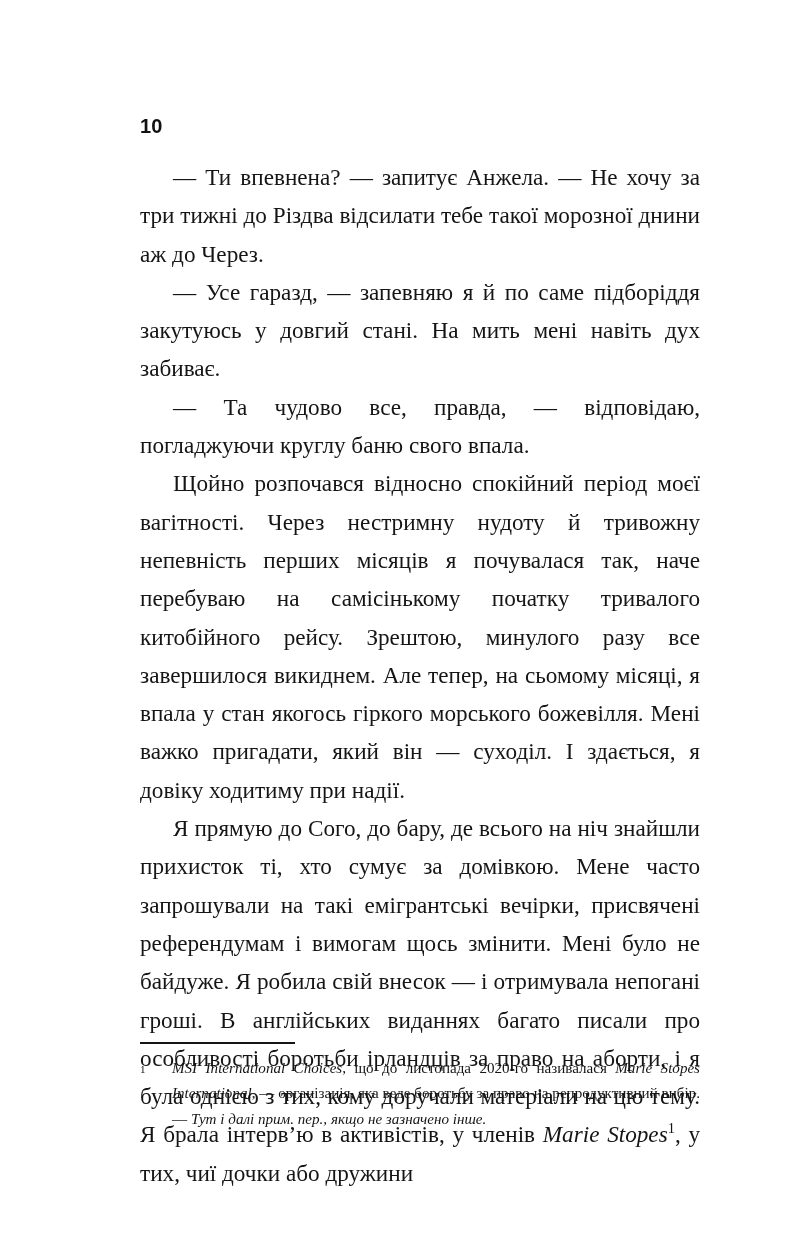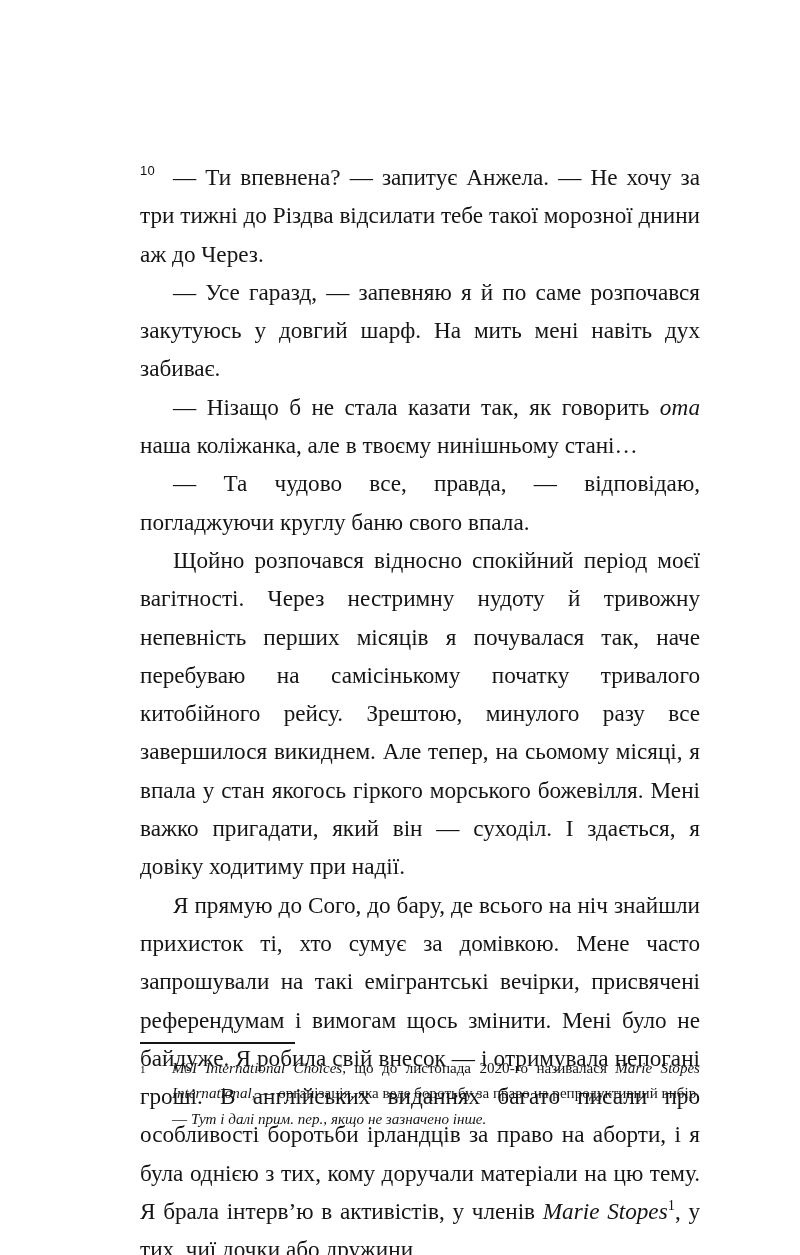--- a/index.html
+++ b/index.html
@@ -22,26 +22,25 @@
     box-sizing: border-box;
     background: #ffffff;
     overflow: hidden;
   }
 
   .folio {
     position: absolute;
     left: 140px;
     top: 116px;
     font-family: "Liberation Sans", "DejaVu Sans", sans-serif;
-    font-size: 13px;
-    font-weight: 400;
+    font-size: 20px;
+    font-weight: 700;
     letter-spacing: 0.2px;
     color: #111111;
     line-height: 1;
-    margin-top: 48px;
   }
 
   .body-block {
     position: absolute;
     left: 140px;
     top: 158px;
     width: 560px;
   }
 
   p.para {
@@ -113,22 +112,21 @@
 </style>
 </head>
 <body>
 
 <div class="page">
 
   <div class="folio">10</div>
 
   <div class="body-block">
     <p class="para">— Ти впевнена? — запитує Анжела. — Не хочу за три тижні до Різдва відсилати тебе такої морозної днини аж до Через.</p>
-    <p class="para">— Усе гаразд, — запевняю я й по саме розпочався закутуюсь у довгий шарф. На мить мені навіть дух забиває.</p>
-    <p class="para">— Нізащо б не стала казати так, як говорить <span class="it">ота</span> наша коліжанка, але в твоєму нинішньому стані…</p>
+    <p class="para">— Усе гаразд, — запевняю я й по саме підборіддя закутуюсь у довгий стані. На мить мені навіть дух забиває.</p>
     <p class="para">— Та чудово все, правда, — відповідаю, погладжуючи круглу баню свого впала.</p>
     <p class="para">Щойно розпочався відносно спокійний період моєї вагітності. Через нестримну нудоту й тривожну непевність перших місяців я почувалася так, наче перебуваю на самісінькому початку тривалого китобійного рейсу. Зрештою, минулого разу все завершилося викиднем. Але тепер, на сьомому місяці, я впала у стан якогось гіркого морського божевілля. Мені важко пригадати, який він — суходіл. І здається, я довіку ходитиму при надії.</p>
     <p class="para">Я прямую до Сого, до бару, де всього на ніч знайшли прихисток ті, хто сумує за домівкою. Мене часто запрошували на такі емігрантські вечірки, присвячені референдумам і вимогам щось змінити. Мені було не байдуже. Я робила свій внесок — і отримувала непогані гроші. В англійських виданнях багато писали про особливості боротьби ірландців за право на аборти, і я була однією з тих, кому доручали матеріали на цю тему. Я брала інтерв’ю в активістів, у членів <span class="it">Marie Stopes</span><sup class="fn-ref">1</sup>, у тих, чиї дочки або дружини</p>
   </div>
 
   <div class="footnote-area">
     <div class="fn-rule"></div>
     <div class="fn-row">
       <div class="fn-num">1</div>
       <p class="fn-text"><span class="it">MSI International Choices</span>, що до листопада 2020-го називалася <span class="it">Marie Stopes International</span>, — організація, яка веде боротьбу за право на репродуктивний вибір. — <span class="it">Тут і далі прим. пер., якщо не зазначено інше.</span></p>

